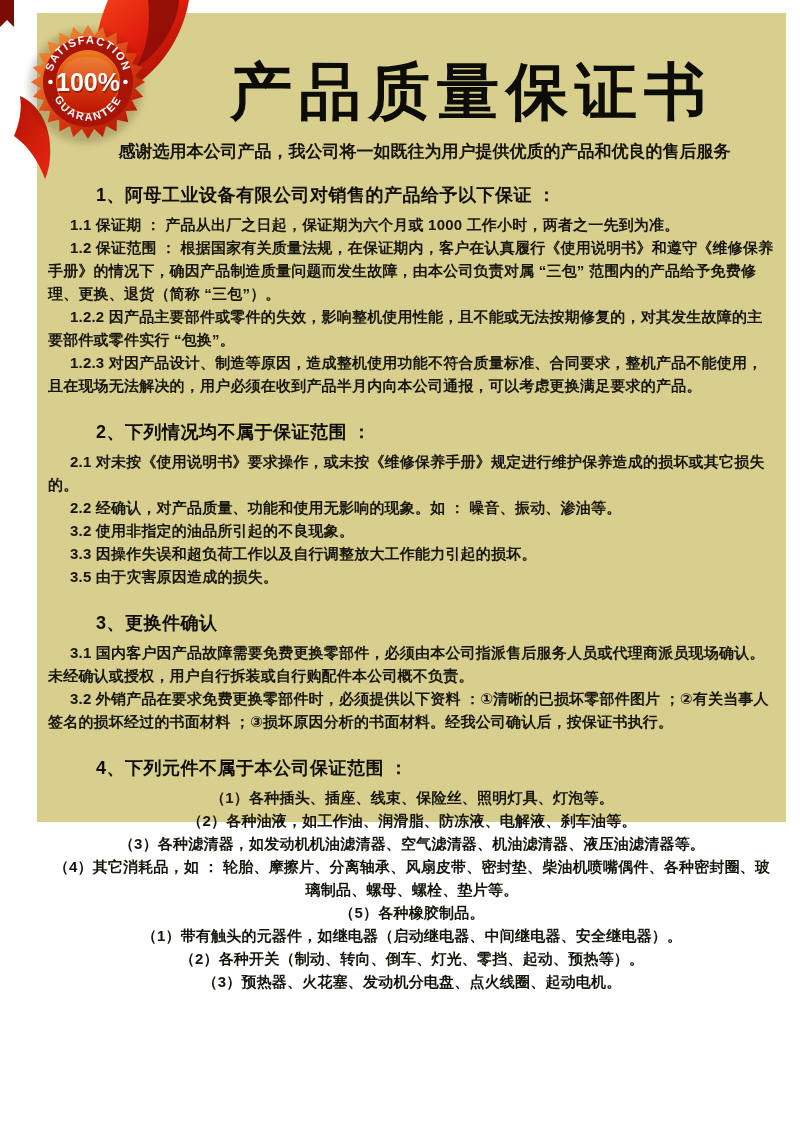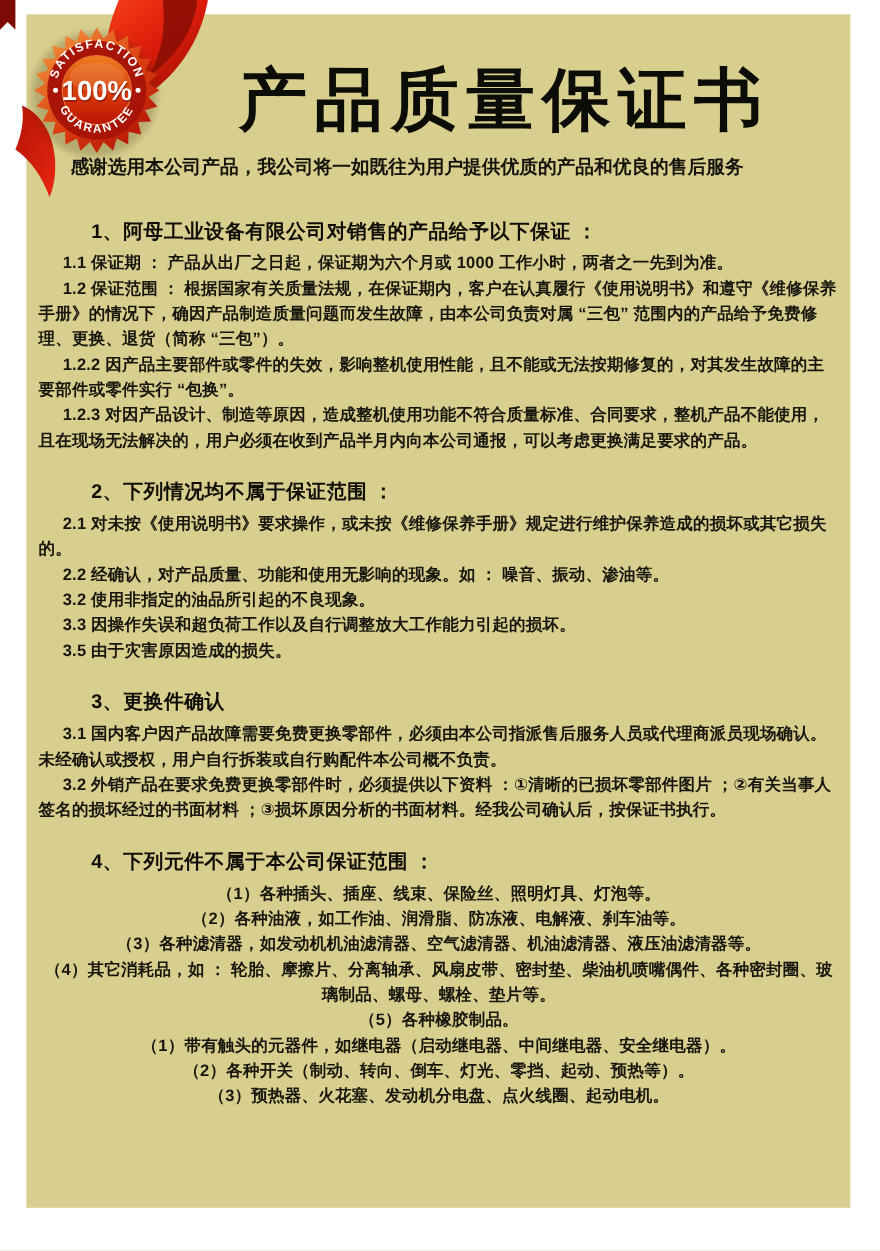--- a/index.html
+++ b/index.html
@@ -3,35 +3,36 @@
 <meta charset="utf-8">
 <style>
   html,body{margin:0;padding:0;}
   body{
     width:800px;height:1137px;position:relative;overflow:hidden;
     background:#ffffff;
     font-family:"Liberation Sans","DejaVu Sans",sans-serif;
     color:var(--ink,#16150d);
   }
   .panel{
-    position:absolute;left:24px;top:13px;width:749px;height:1085px;
+    position:absolute;left:37px;top:13px;width:749px;height:809px;
     background:var(--panel-bg,#d8cf8e);
   }
   .title{
     margin:46px 0 0 0;padding-left:120px;
     text-align:center;
     font-size:62px;line-height:66px;font-weight:900;
     letter-spacing:7px;color:#0d0d08;
   }
   .subtitle{
     margin:15px 14px 0 0;padding-left:40px;
+    text-align:center;
     font-size:17px;line-height:24px;font-weight:bold;color:#14130b;
   }
   .content{
-    margin-top:33px;padding:0 10px 0 11px;
+    margin-top:18px;padding:0 10px 0 11px;
   }
   .section{margin-top:22px;}
   .section:first-child{margin-top:0;}
   .sec-heading{
     margin:0 0 4px 48px;
     font-size:18px;line-height:27px;font-weight:bold;
     letter-spacing:0.5px;color:#0f0e07;
   }
   .para{
     margin:0;font-size:15px;line-height:23px;font-weight:600;

